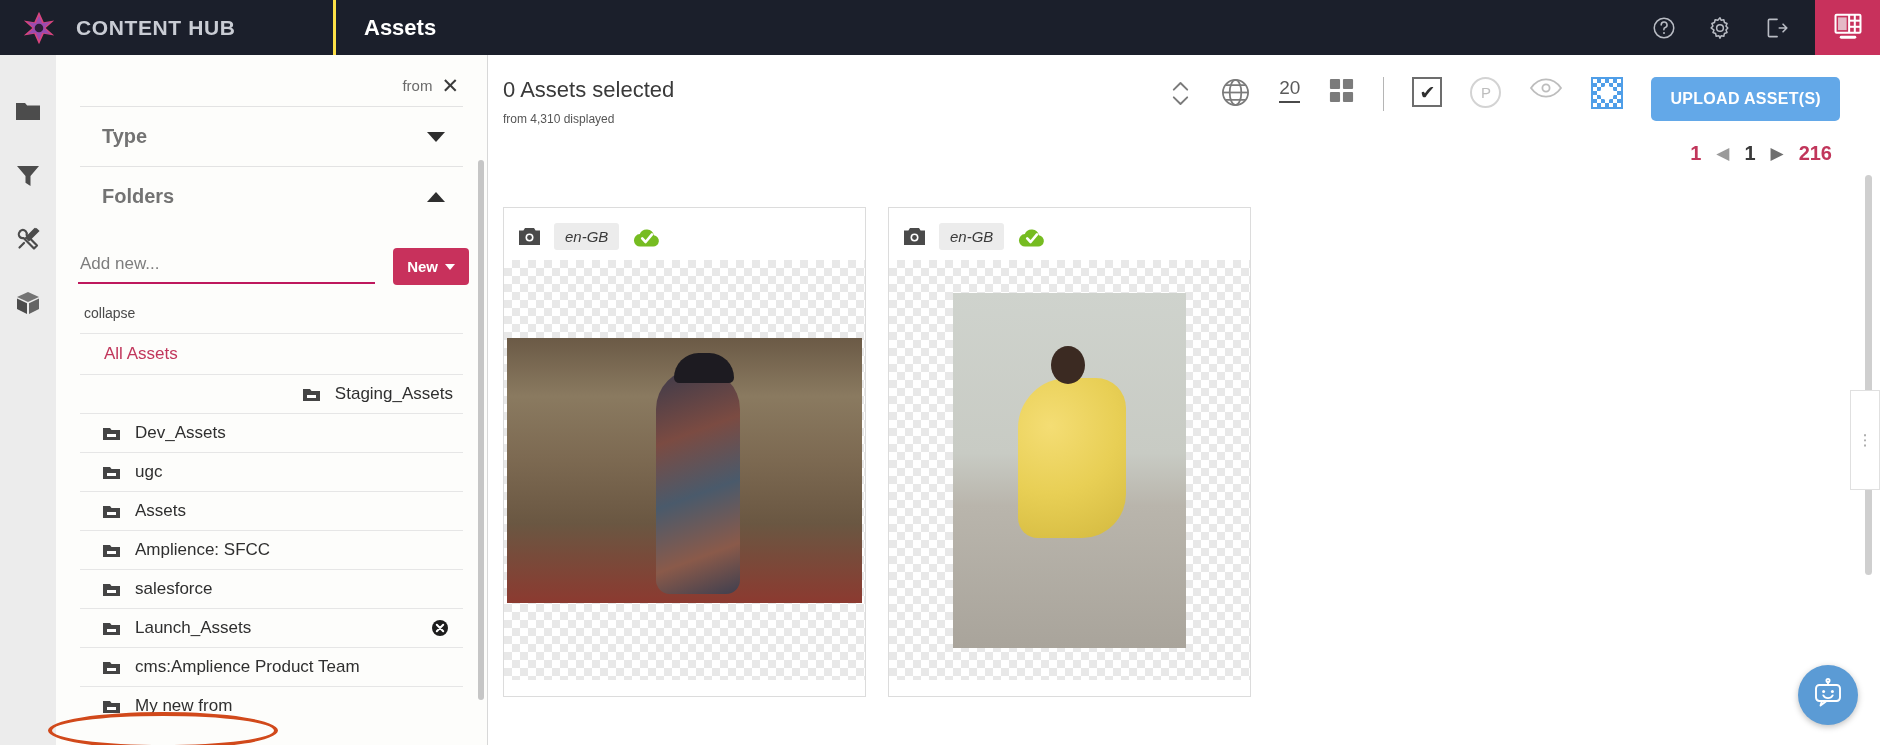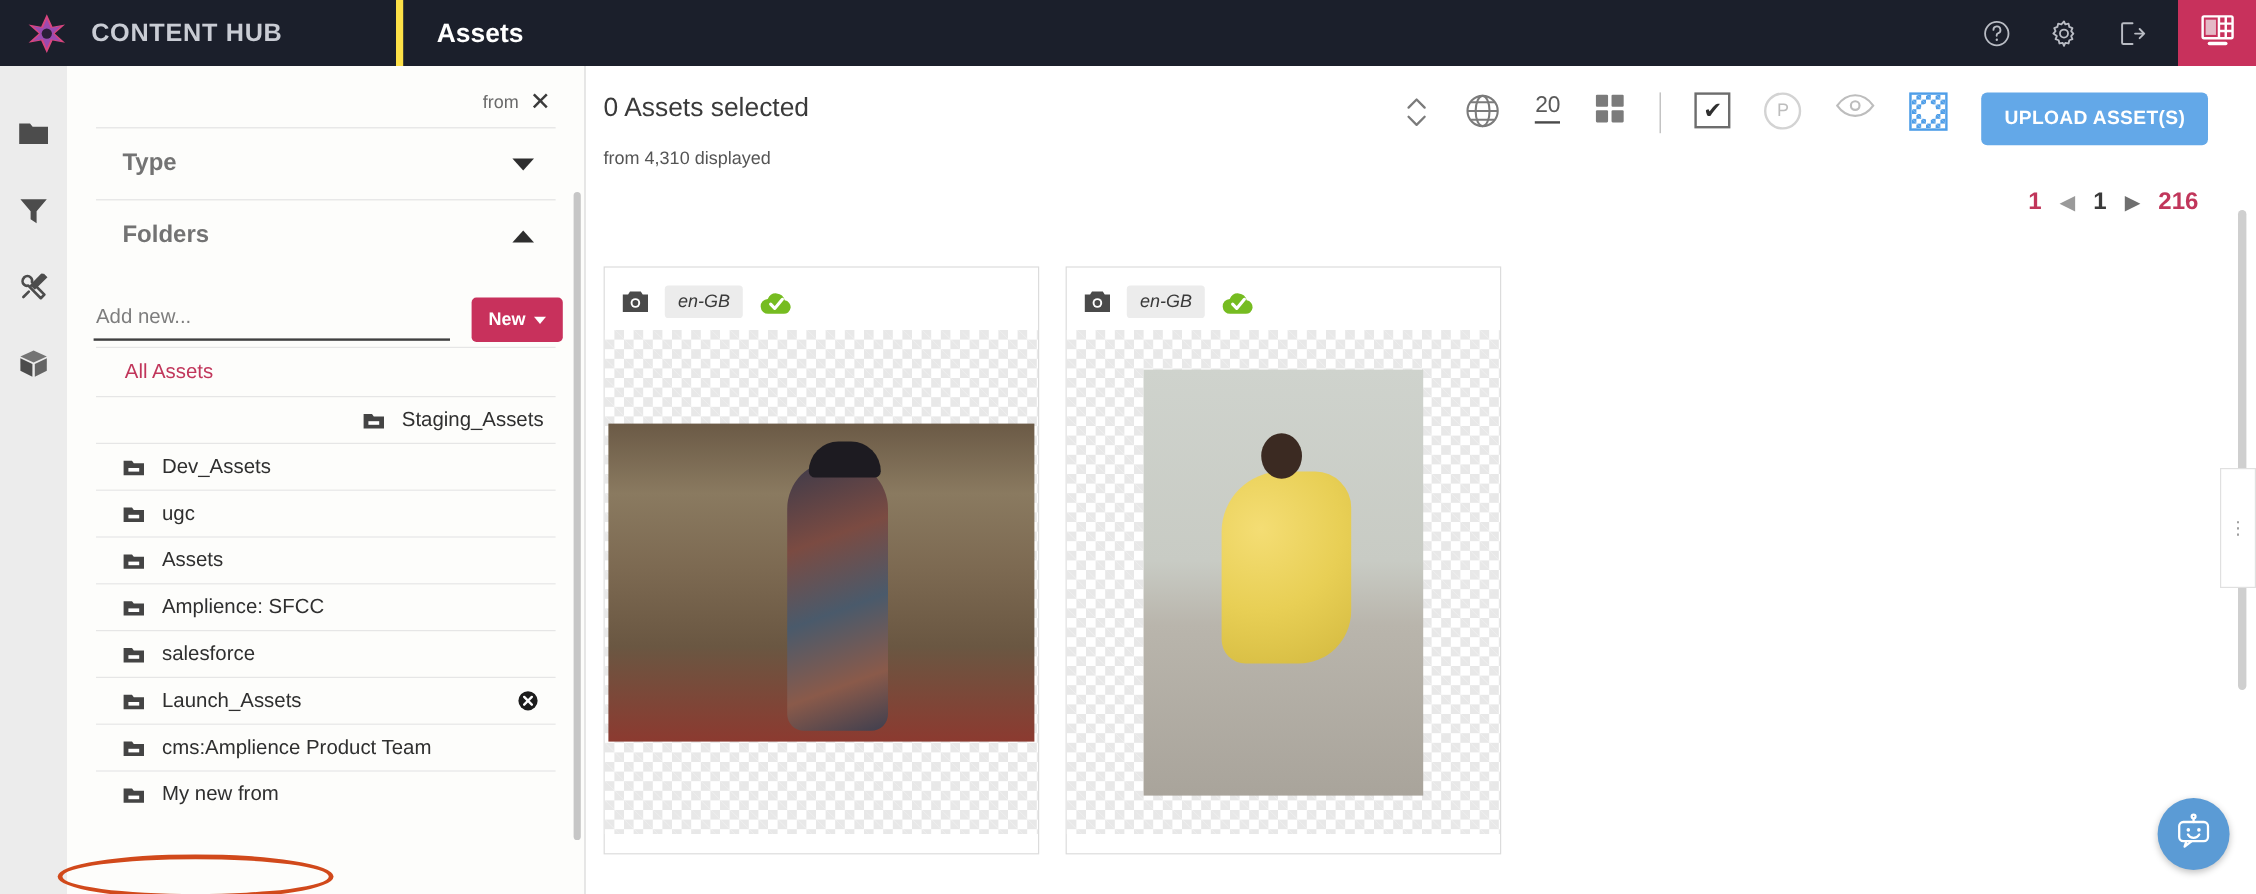--- a/index.html
+++ b/index.html
@@ -14,21 +14,21 @@
   .topbar {
     position: absolute; top: 0; left: 0;
     width: 1880px; height: 55px;
     background: #1b1f2b;
     display: flex; align-items: center;
   }
   .brand {
     width: 336px; height: 55px;
     display: flex; align-items: center; gap: 18px;
     padding-left: 20px;
-    border-right: 6px solid #fde047;
+    border-right: 3px solid #fde047;
   }
   .brand-logo { width: 38px; height: 38px; position: relative; flex: none; }
   .brand-name {
     color: #c9ccd4; font-size: 21px; font-weight: bold;
     letter-spacing: 0.6px;
   }
   .page-title-wrap { padding-left: 28px; }
   .page-title { color: #ffffff; font-size: 22px; font-weight: bold; }
   .topbar-spacer { flex: 1; }
   .top-icons { display: flex; align-items: center; gap: 30px; padding-right: 26px; }
@@ -78,21 +78,21 @@
   .acc-title { font-size: 20px; font-weight: bold; color: #737373; }
   .caret { width: 0; height: 0; border-left: 9px solid transparent; border-right: 9px solid transparent; }
   .caret-down { border-top: 10px solid #2e2e2e; }
   .caret-up { border-bottom: 10px solid #2e2e2e; }
 
   .addrow {
     display: flex; align-items: center; gap: 18px;
     padding: 22px 18px 4px 22px;
   }
   .add-input {
-    flex: 1; border: none; border-bottom: 2px solid #404040;
+    flex: 1; border: none; border-bottom: 2px solid #be185d;
     background: transparent; font-size: 17px; color: #555;
     font-family: "Liberation Sans", sans-serif;
     padding: 4px 2px 8px 2px; outline: none;
   }
   .add-input::placeholder { color: #7d7d7d; }
   .new-btn {
     background: #c8315c; color: #fff; border: none;
     border-radius: 4px; font-size: 15px; font-weight: bold;
     padding: 10px 14px; cursor: pointer;
     font-family: "Liberation Sans", sans-serif;
@@ -130,21 +130,21 @@
   }
 
   
   .main {
     position: absolute; top: 55px; left: 489px;
     width: 1391px; height: 690px; background: #fff;
   }
   .main-head { display: flex; align-items: flex-start; padding: 22px 0 0 0; }
   .sel-text { padding-left: 14px; }
   .sel-title { font-size: 22px; color: #3a3a3a; }
-  .sel-sub { font-size: 15px; color: #555; margin-top: 21px; }
+  .sel-sub { font-size: 12px; color: #555; margin-top: 9px; }
   .tools { display: flex; align-items: flex-start; gap: 28px; margin-left: auto; padding-right: 40px; }
   .tool { color: #7b7b7b; cursor: pointer; display: flex; align-items: center; }
   .tool svg { display: block; }
   .page-size {
     font-size: 19px; color: #5a5a5a; border-bottom: 2px solid #4a4a4a;
     padding-bottom: 2px; cursor: pointer;
   }
   .vdiv { width: 1px; height: 34px; background: #b5b5b5; }
   .chk-box {
     width: 30px; height: 30px; border: 2px solid #6d6d6d;
@@ -369,20 +369,21 @@
   </div>
 
   <div class="addrow">
     <input class="add-input" value="" placeholder="Add new..." style="">
     <button class="new-btn">
       <span>New</span>
       <span class="cb"></span>
     </button>
   </div>
 
+  <div class="collapse-link">collapse</div>
 
   <div class="folder-list">
     <div class="folder-row all" style="border-top:1px solid #e6e6e6;border-bottom:1px solid #e6e6e6;padding-left:24px;">
       <span>All Assets</span>
     </div>
 
     <div class="folder-row" style="border-top:none;justify-content:flex-end;">
       <span class="folder-ico">
         <svg viewBox="0 0 19 17" fill="currentColor">
             <path d="M1 3h7l1.5 2H18v10H1z"></path>

